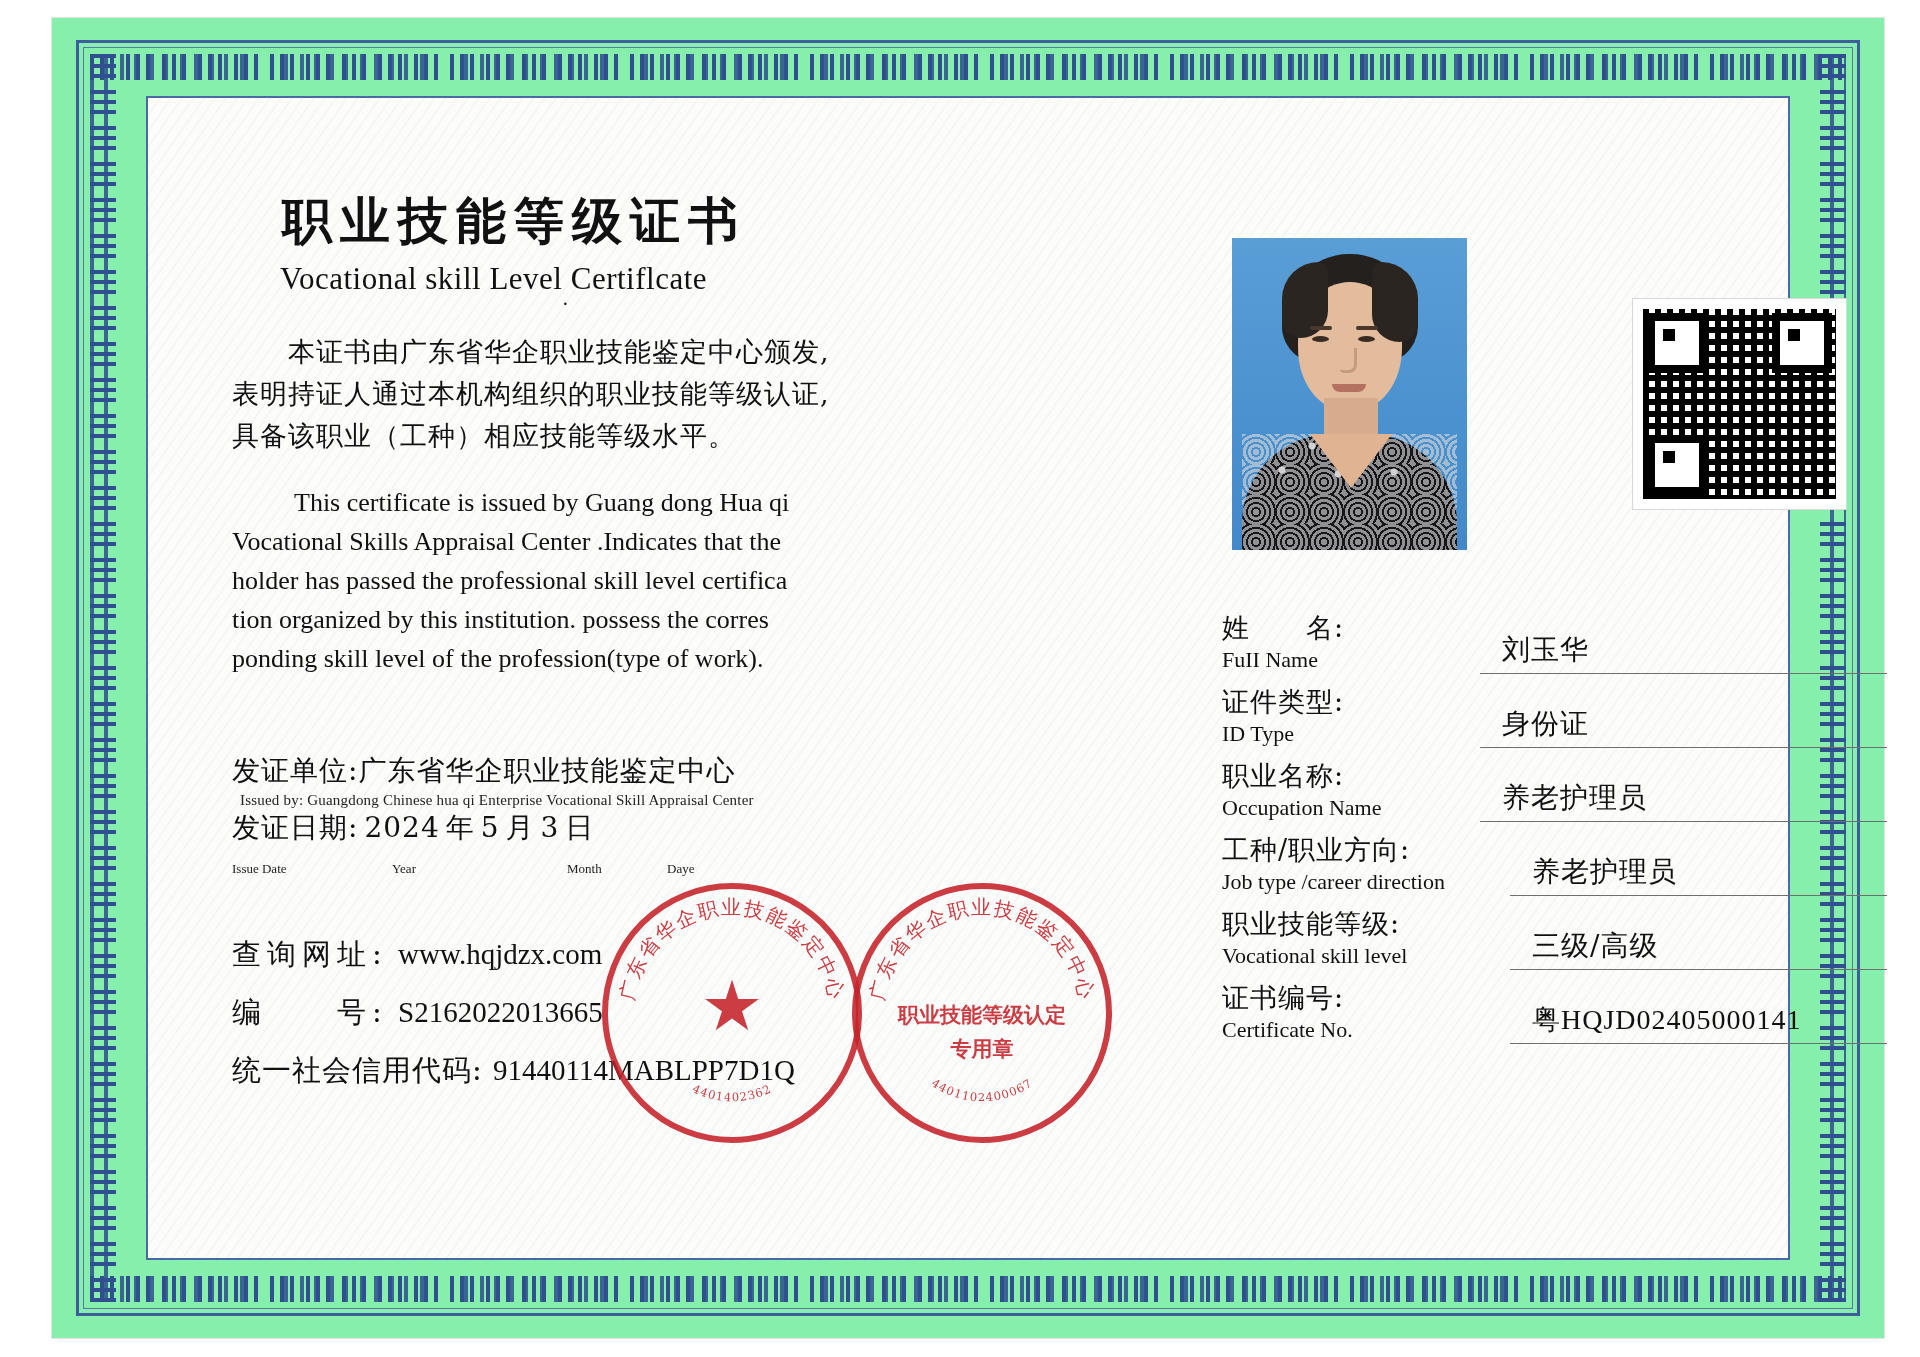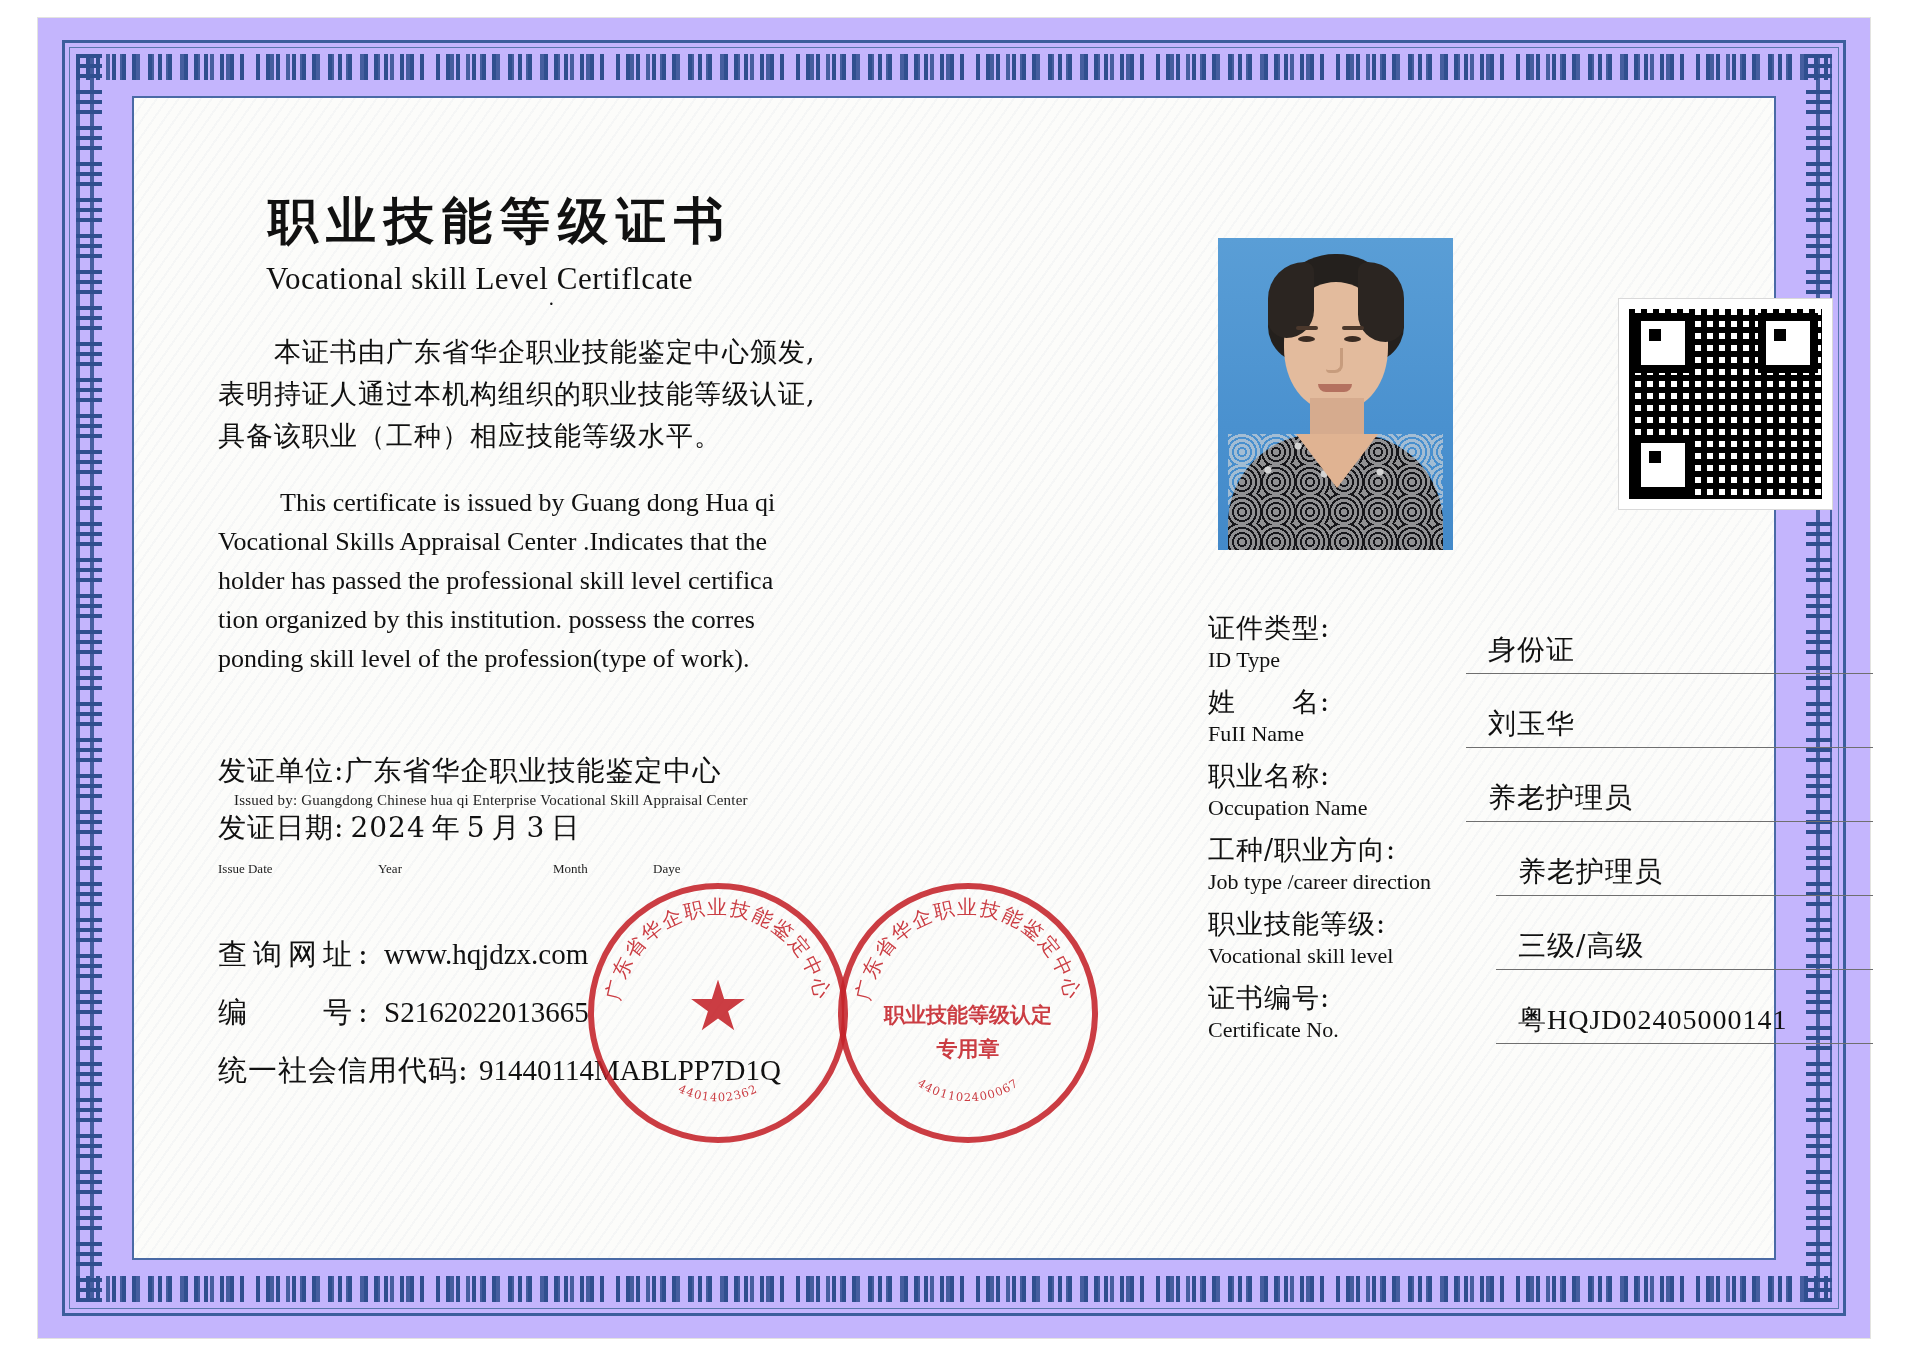--- a/index.html
+++ b/index.html
@@ -17,25 +17,25 @@
   .page {
     position: relative;
     width: 1920px;
     height: 1357px;
     background: #ffffff;
   }
 
   
   .sheet {
     position: absolute;
-    left: 38px;
+    left: 52px;
     top: 18px;
     width: 1832px;
     height: 1320px;
-    background: #c4b5fd;
+    background: #86efac;
     box-shadow: 0 0 0 1px #e3e3e0;
   }
 
   
   .rule-outer {
     position: absolute;
     left: 24px;
     top: 22px;
     right: 24px;
     bottom: 22px;
@@ -186,21 +186,21 @@
     font-family: "DejaVu Serif", "Liberation Serif", serif;
     font-size: 28px;
     color: #111;
     letter-spacing: 1px;
   }
   .issuer-en {
     font-family: "Liberation Serif", serif;
     font-size: 15px;
     color: #222;
     margin-top: 2px;
-    margin-left: 16px;
+    margin-left: 8px;
     letter-spacing: .2px;
   }
 
   .date-row {
     font-family: "DejaVu Serif", "Liberation Serif", serif;
     font-size: 28px;
     color: #111;
     letter-spacing: 1px;
     display: flex;
     align-items: baseline;
@@ -610,34 +610,34 @@
           <div class="fp tl"></div>
           <div class="fp tr"></div>
           <div class="fp bl"></div>
         </div>
       </div>
 
       <div class="watermark"></div>
 
       <div class="fields">
 
+        <div class="field f-name">
+          <div class="lab">
+            <span class="cn">姓　　名:</span>
+            <span class="en">FuII Name</span>
+          </div>
+          <div class="val">刘玉华</div>
+        </div>
+
         <div class="field f-id">
           <div class="lab">
             <span class="cn">证件类型:</span>
             <span class="en">ID Type</span>
           </div>
           <div class="val">身份证</div>
-        </div>
-
-        <div class="field f-name">
-          <div class="lab">
-            <span class="cn">姓　　名:</span>
-            <span class="en">FuII Name</span>
-          </div>
-          <div class="val">刘玉华</div>
         </div>
 
 
         <div class="field f-occ">
           <div class="lab">
             <span class="cn">职业名称:</span>
             <span class="en">Occupation Name</span>
           </div>
           <div class="val">养老护理员</div>
         </div>

